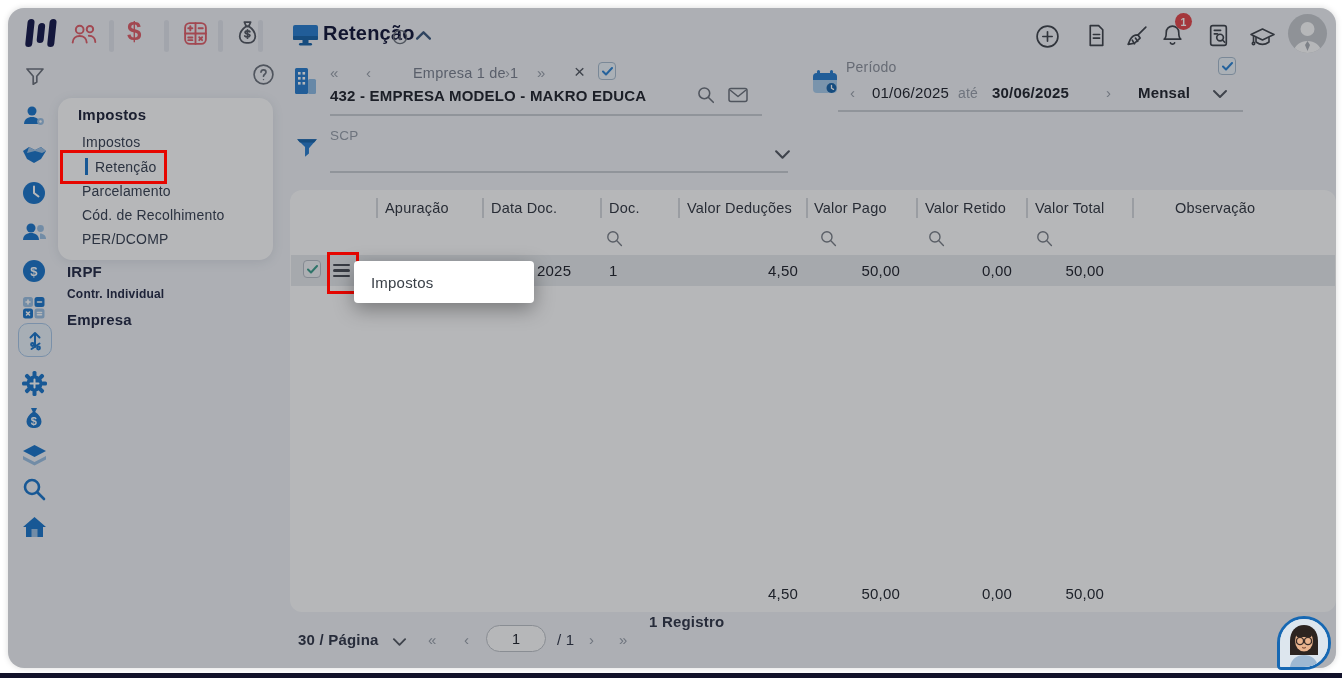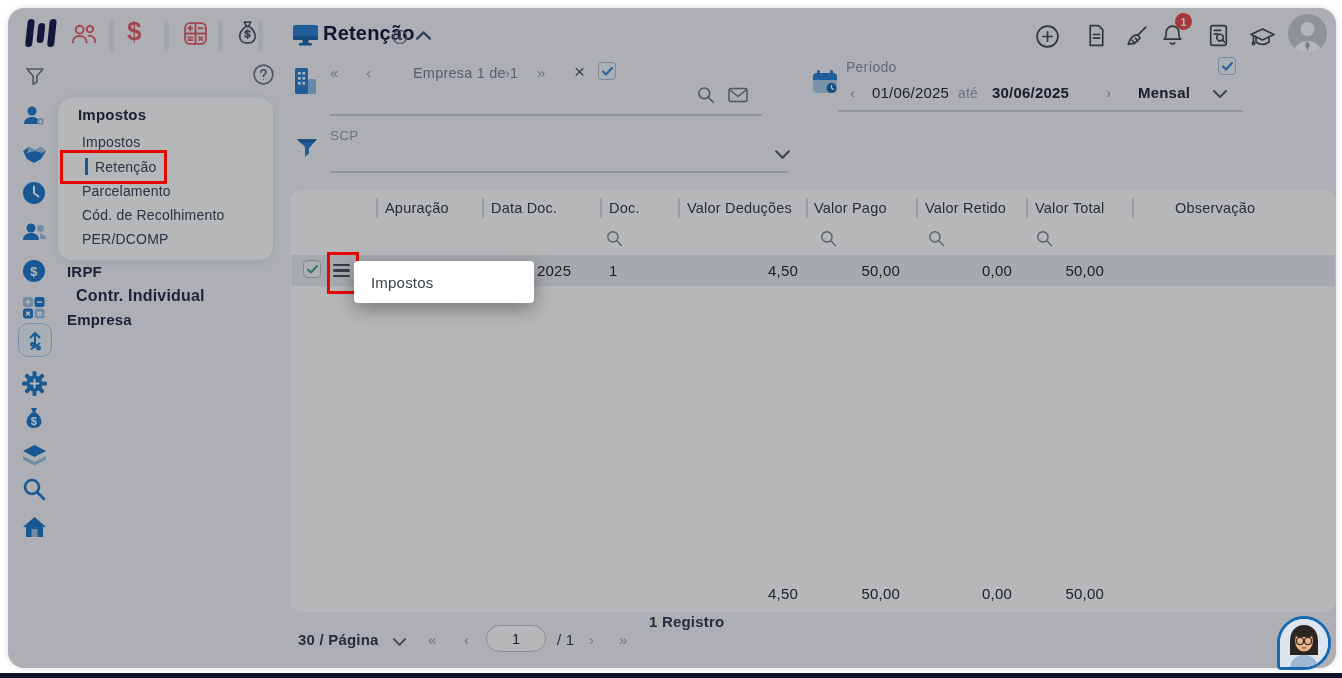--- a/index.html
+++ b/index.html
@@ -213,21 +213,21 @@
   <div class="card" style="left:50px;top:90px;width:215px;height:162px;"></div>
   <span class="t" style="left:70px;top:98px;font-size:15px;font-weight:700;color:#23283d;">Impostos</span>
   <span class="t menu-item" style="left:74px;top:126px;">Impostos</span>
   <div class="abs" style="left:77px;top:150px;width:3px;height:17px;background:#1d78cc;"></div>
   <span class="t menu-item" style="left:87px;top:151px;">Retenção</span>
   <span class="t menu-item" style="left:74px;top:175px;">Parcelamento</span>
   <span class="t menu-item" style="left:74px;top:199px;">Cód. de Recolhimento</span>
   <span class="t menu-item" style="left:74px;top:223px;">PER/DCOMP</span>
 
   <span class="t bold-navy" style="left:59px;top:255px;font-size:15px;">IRPF</span>
-  <span class="t bold-navy" style="left:59px;top:279px;font-size:16px;margin-left:9px;">Contr. Individual</span>
+  <span class="t bold-navy" style="left:59px;top:279px;font-size:12px;">Contr. Individual</span>
   <span class="t bold-navy" style="left:59px;top:303px;font-size:15px;">Empresa</span>
 
   <span class="ico" style="left:284px;top:15px;">
     <svg width="27" height="25" viewBox="0 0 27 25">
       <rect x="1" y="2" width="25" height="15" rx="2" fill="#2a7fd0"></rect>
       <rect x="1" y="13" width="25" height="4" rx="1" fill="#1b66ab"></rect>
       <rect x="10.5" y="17" width="6" height="3" fill="#1b66ab"></rect>
       <rect x="7" y="20" width="13" height="2.4" rx="1.2" fill="#1b66ab"></rect>
     </svg>
   </span>
@@ -318,20 +318,21 @@
   <span class="t gray-ar" style="left:358px;top:56px;">‹</span>
   <span class="t" style="left:372px;top:57px;font-size:14.5px;color:#7c8290;margin-left:33px;">Empresa 1 de 1</span>
   <span class="t gray-ar" style="left:497px;top:56px;">›</span>
   <span class="t gray-ar" style="left:529px;top:56px;">»</span>
   <span class="t" style="left:566px;top:53px;font-size:19px;color:#555a63;">×</span>
   <div class="chk" style="left:590px;top:54px;">
     <svg width="11" height="9" viewBox="0 0 11 9" fill="none" stroke="#2f86d6" stroke-width="2" stroke-linecap="round" stroke-linejoin="round">
         <polyline points="1,4.5 4,7.5 10,1"></polyline>
       </svg>
   </div>
+  <span class="t" style="left:322px;top:79px;font-size:15px;font-weight:700;color:#23262f;">432 - EMPRESA MODELO - MAKRO EDUCA</span>
   <span class="ico" style="left:689px;top:78px;">
     <svg width="18" height="18" viewBox="0 0 16 16" fill="none" stroke="#6e737d" stroke-width="1.4" stroke-linecap="round">
         <circle cx="6.5" cy="6.5" r="4.8"></circle>
         <line x1="10.2" y1="10.2" x2="14.5" y2="14.5"></line>
       </svg>
   </span>
   <span class="ico" style="left:720px;top:79px;">
     <svg width="20" height="16" viewBox="0 0 20 16" fill="none" stroke="#6e737d" stroke-width="1.5" stroke-linejoin="round">
         <rect x="1" y="1.5" width="18" height="13" rx="2"></rect>
         <path d="M2 3l8 6.5L18 3"></path>

